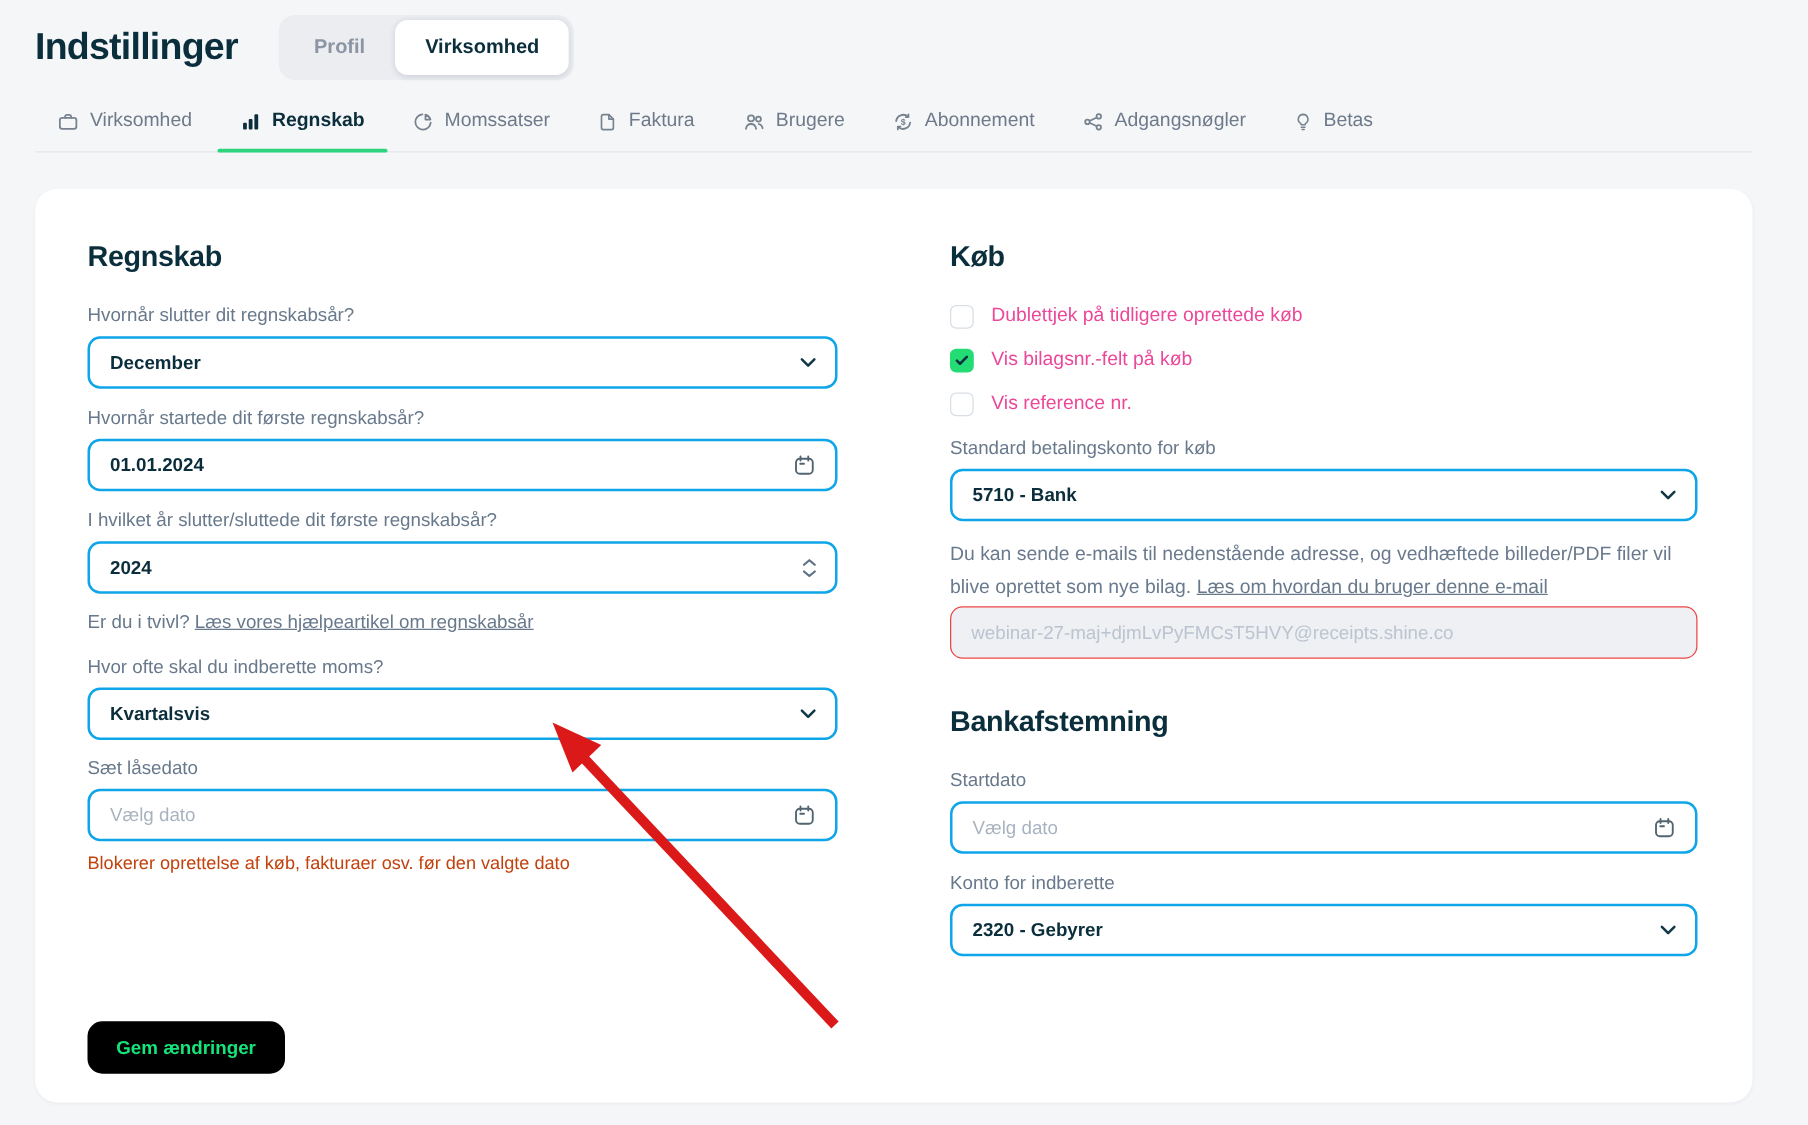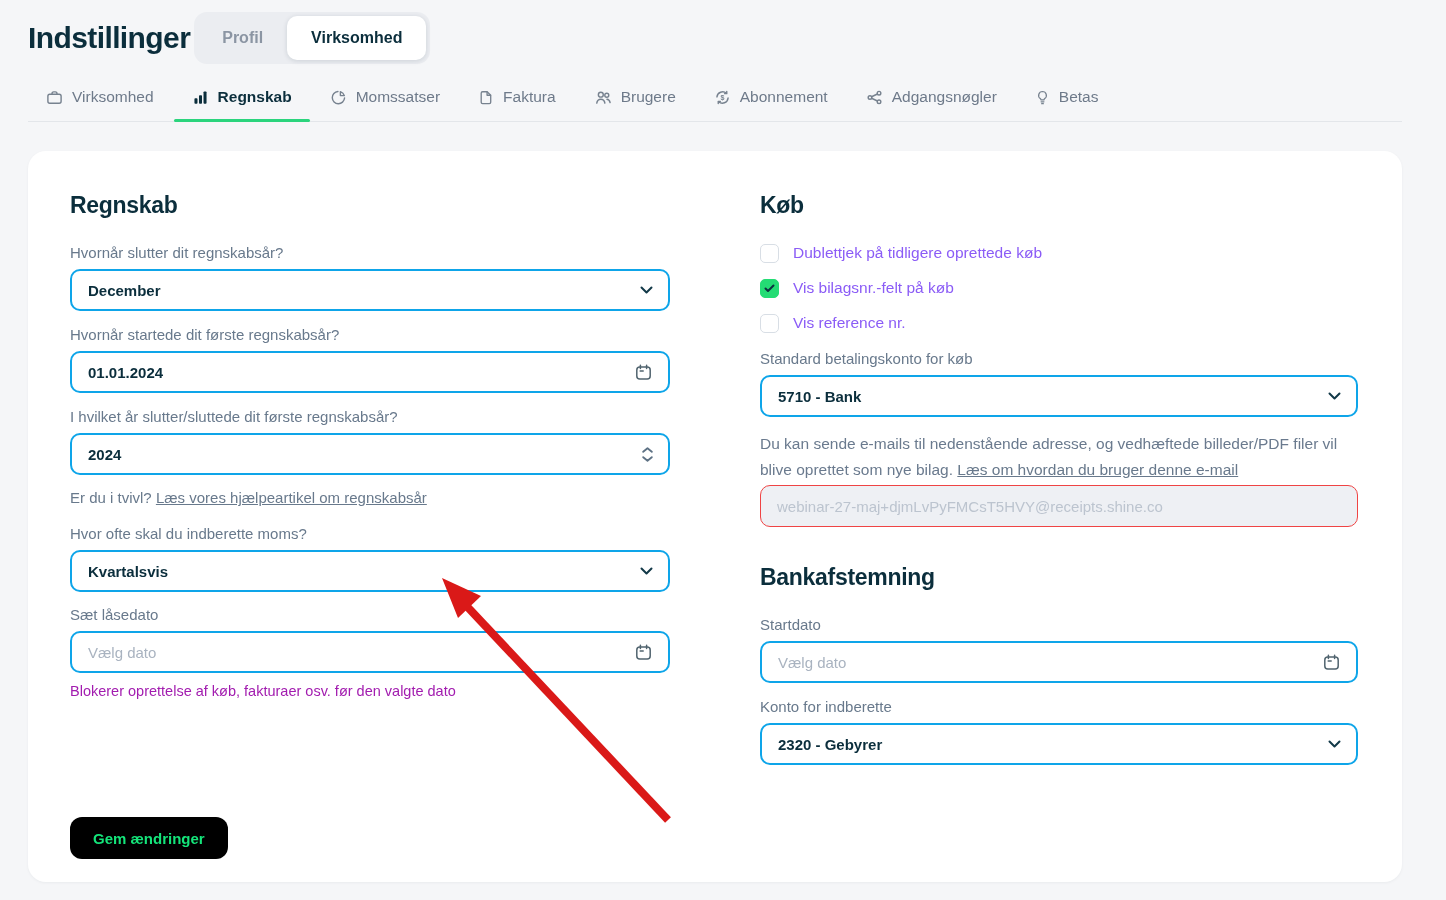--- a/index.html
+++ b/index.html
@@ -4,21 +4,21 @@
 <style>
   * { box-sizing: border-box; }
   html,body { margin:0; padding:0; }
   body {
     width:1446px; height:900px; position:relative; overflow:hidden;
     background:#f5f6f8;
     font-family:"Liberation Sans", sans-serif;
     color:#0b2e3c;
   }
   
-  .header { display:flex; align-items:center; gap:4px; padding:12px 28px 0 28px; }
+  .header { display:flex; align-items:center; gap:33px; padding:12px 28px 0 28px; }
   .page-title { font-size:30px; font-weight:800; letter-spacing:-0.6px; color:#0b2e3c; margin:0; }
   .toggle { background:#ebedf1; border-radius:13px; padding:4px; display:flex; align-items:stretch; height:52px; }
   .toggle-item { display:flex; align-items:center; padding:0 24px; border-radius:10px;
     font-size:16px; font-weight:700; color:#8b95a3; cursor:default; }
   .toggle-item.active { background:#ffffff; color:#0b2e3c; box-shadow:0 1px 5px rgba(15,35,60,.14); }
 
   
   .tabbar { margin:16px 28px 0 28px; width:1374px; display:flex; gap:34px;
     border-bottom:1px solid #e3e6ea; padding-left:16px; }
   .tab { display:flex; align-items:center; gap:9px; padding:8px 2px 15px 2px;
@@ -46,29 +46,29 @@
     display:flex; align-items:center; justify-content:space-between; padding:0 15px 0 16px; }
   .control .value { font-size:15px; font-weight:700; color:#0b2e3c; }
   .control .placeholder { font-size:15px; color:#a9b3c0; font-weight:400; }
   .control.year { justify-content:space-between; gap:12px; }
   .stepper { display:flex; flex-direction:column; gap:3px; align-items:center; color:#5d7184; }
   .cal { display:flex; align-items:center; color:#51646f; }
   .chev { display:flex; align-items:center; color:#123948; }
 
   .help-row { margin:13px 0 17px 0; font-size:15px; line-height:19px; color:#68798c; }
   .link { color:#68798c; text-decoration:underline; cursor:pointer; }
-  .helper-text { margin-top:9px; font-size:14.5px; line-height:18px; color:#a21caf; }
+  .helper-text { margin-top:9px; font-size:14.5px; line-height:18px; color:#c2410c; }
 
   .save-btn { margin-top:103px; display:inline-flex; align-items:center; justify-content:center;
     height:42px; padding:0 23px; background:#000000; border:none; border-radius:12px;
     color:#14e57a; font-size:15px; font-weight:700; font-family:"Liberation Sans", sans-serif; cursor:pointer; }
 
   
   .cbrow { display:flex; align-items:center; gap:14px; margin-bottom:15px; height:20px;
-    font-size:15.5px; color:#8b5cf6; cursor:default; }
+    font-size:15.5px; color:#ec4899; cursor:default; }
   .cb { width:19px; height:19px; border-radius:5px; border:1px solid #d8dee5; background:#fff;
     flex:0 0 auto; display:flex; align-items:center; justify-content:center; }
   .cb.checked { background:#24dc74; border-color:#24dc74; }
   .pay-label { margin-top:16px; }
   .info-text { margin:13px 0 0 0; font-size:15.5px; line-height:26px; color:#6a7a8e; }
   .disabled-input { margin-top:2px; height:42px; width:100%; border:1px solid #ef4444; border-radius:10px;
     background:#eef0f4; display:flex; align-items:center; padding:0 16px; font-size:15px; color:#bcc4cf; }
 
   .arrow-overlay { position:absolute; left:0; top:0; width:1446px; height:900px; pointer-events:none; }
 </style>

